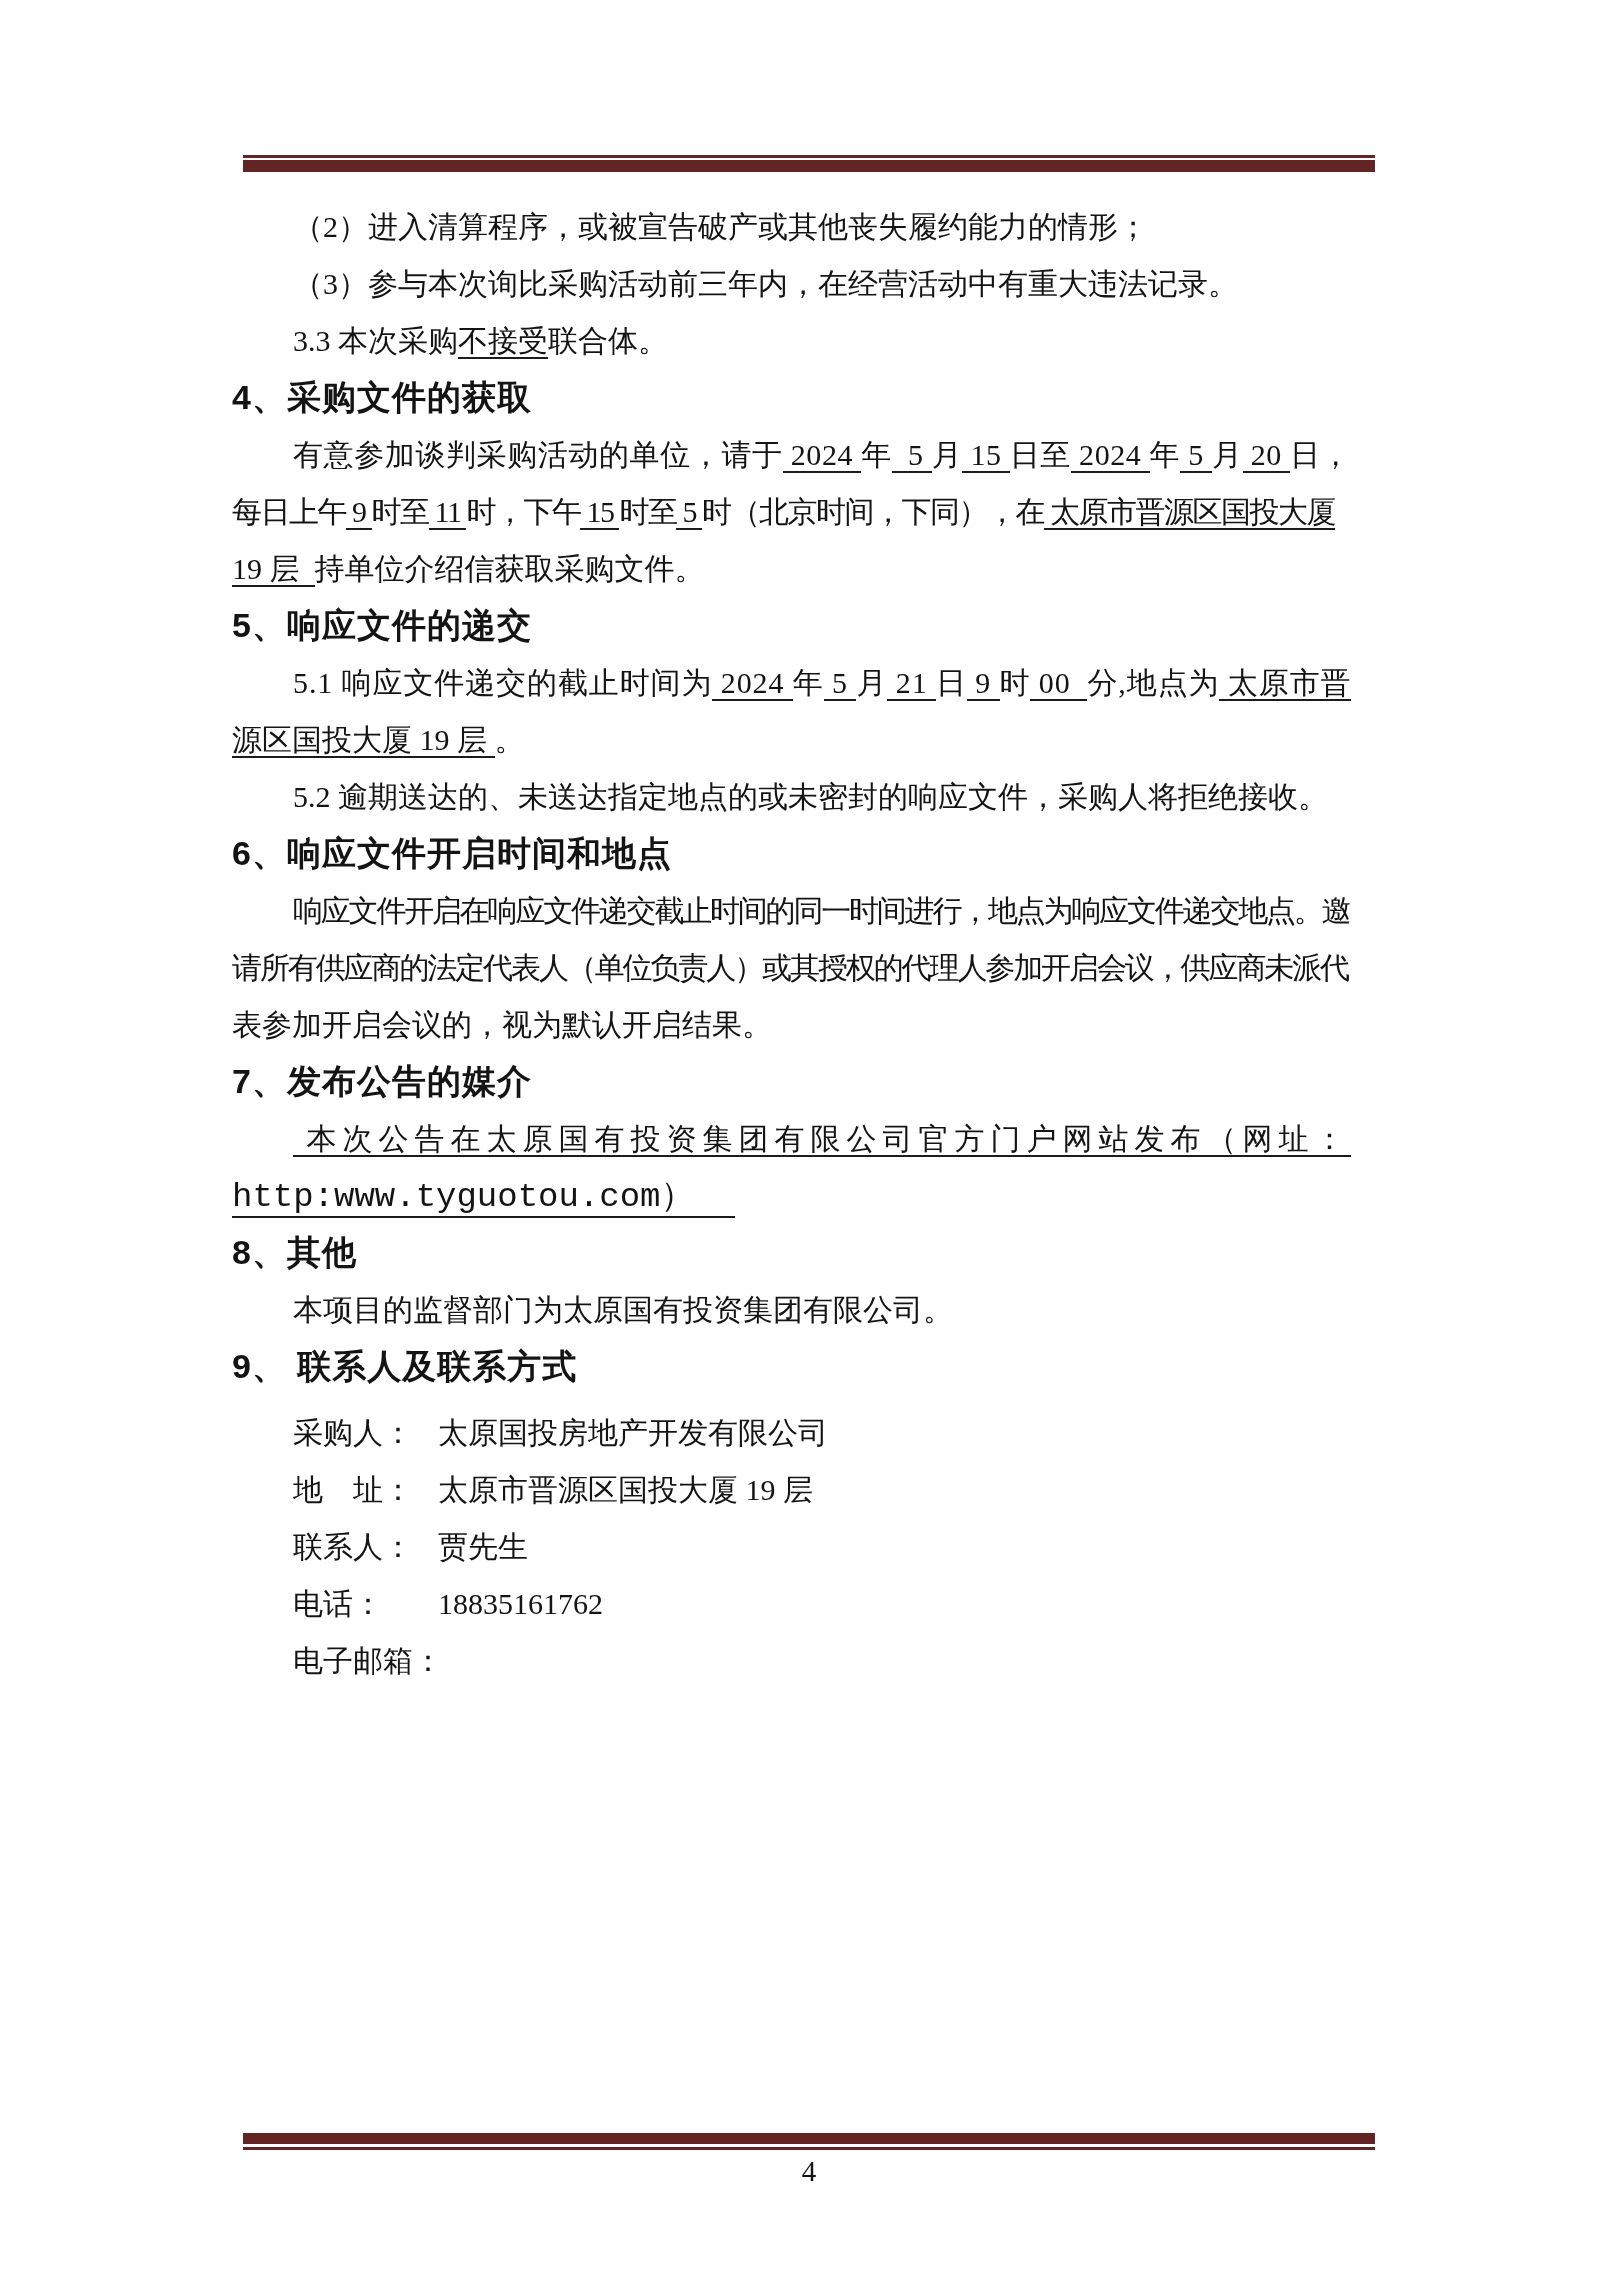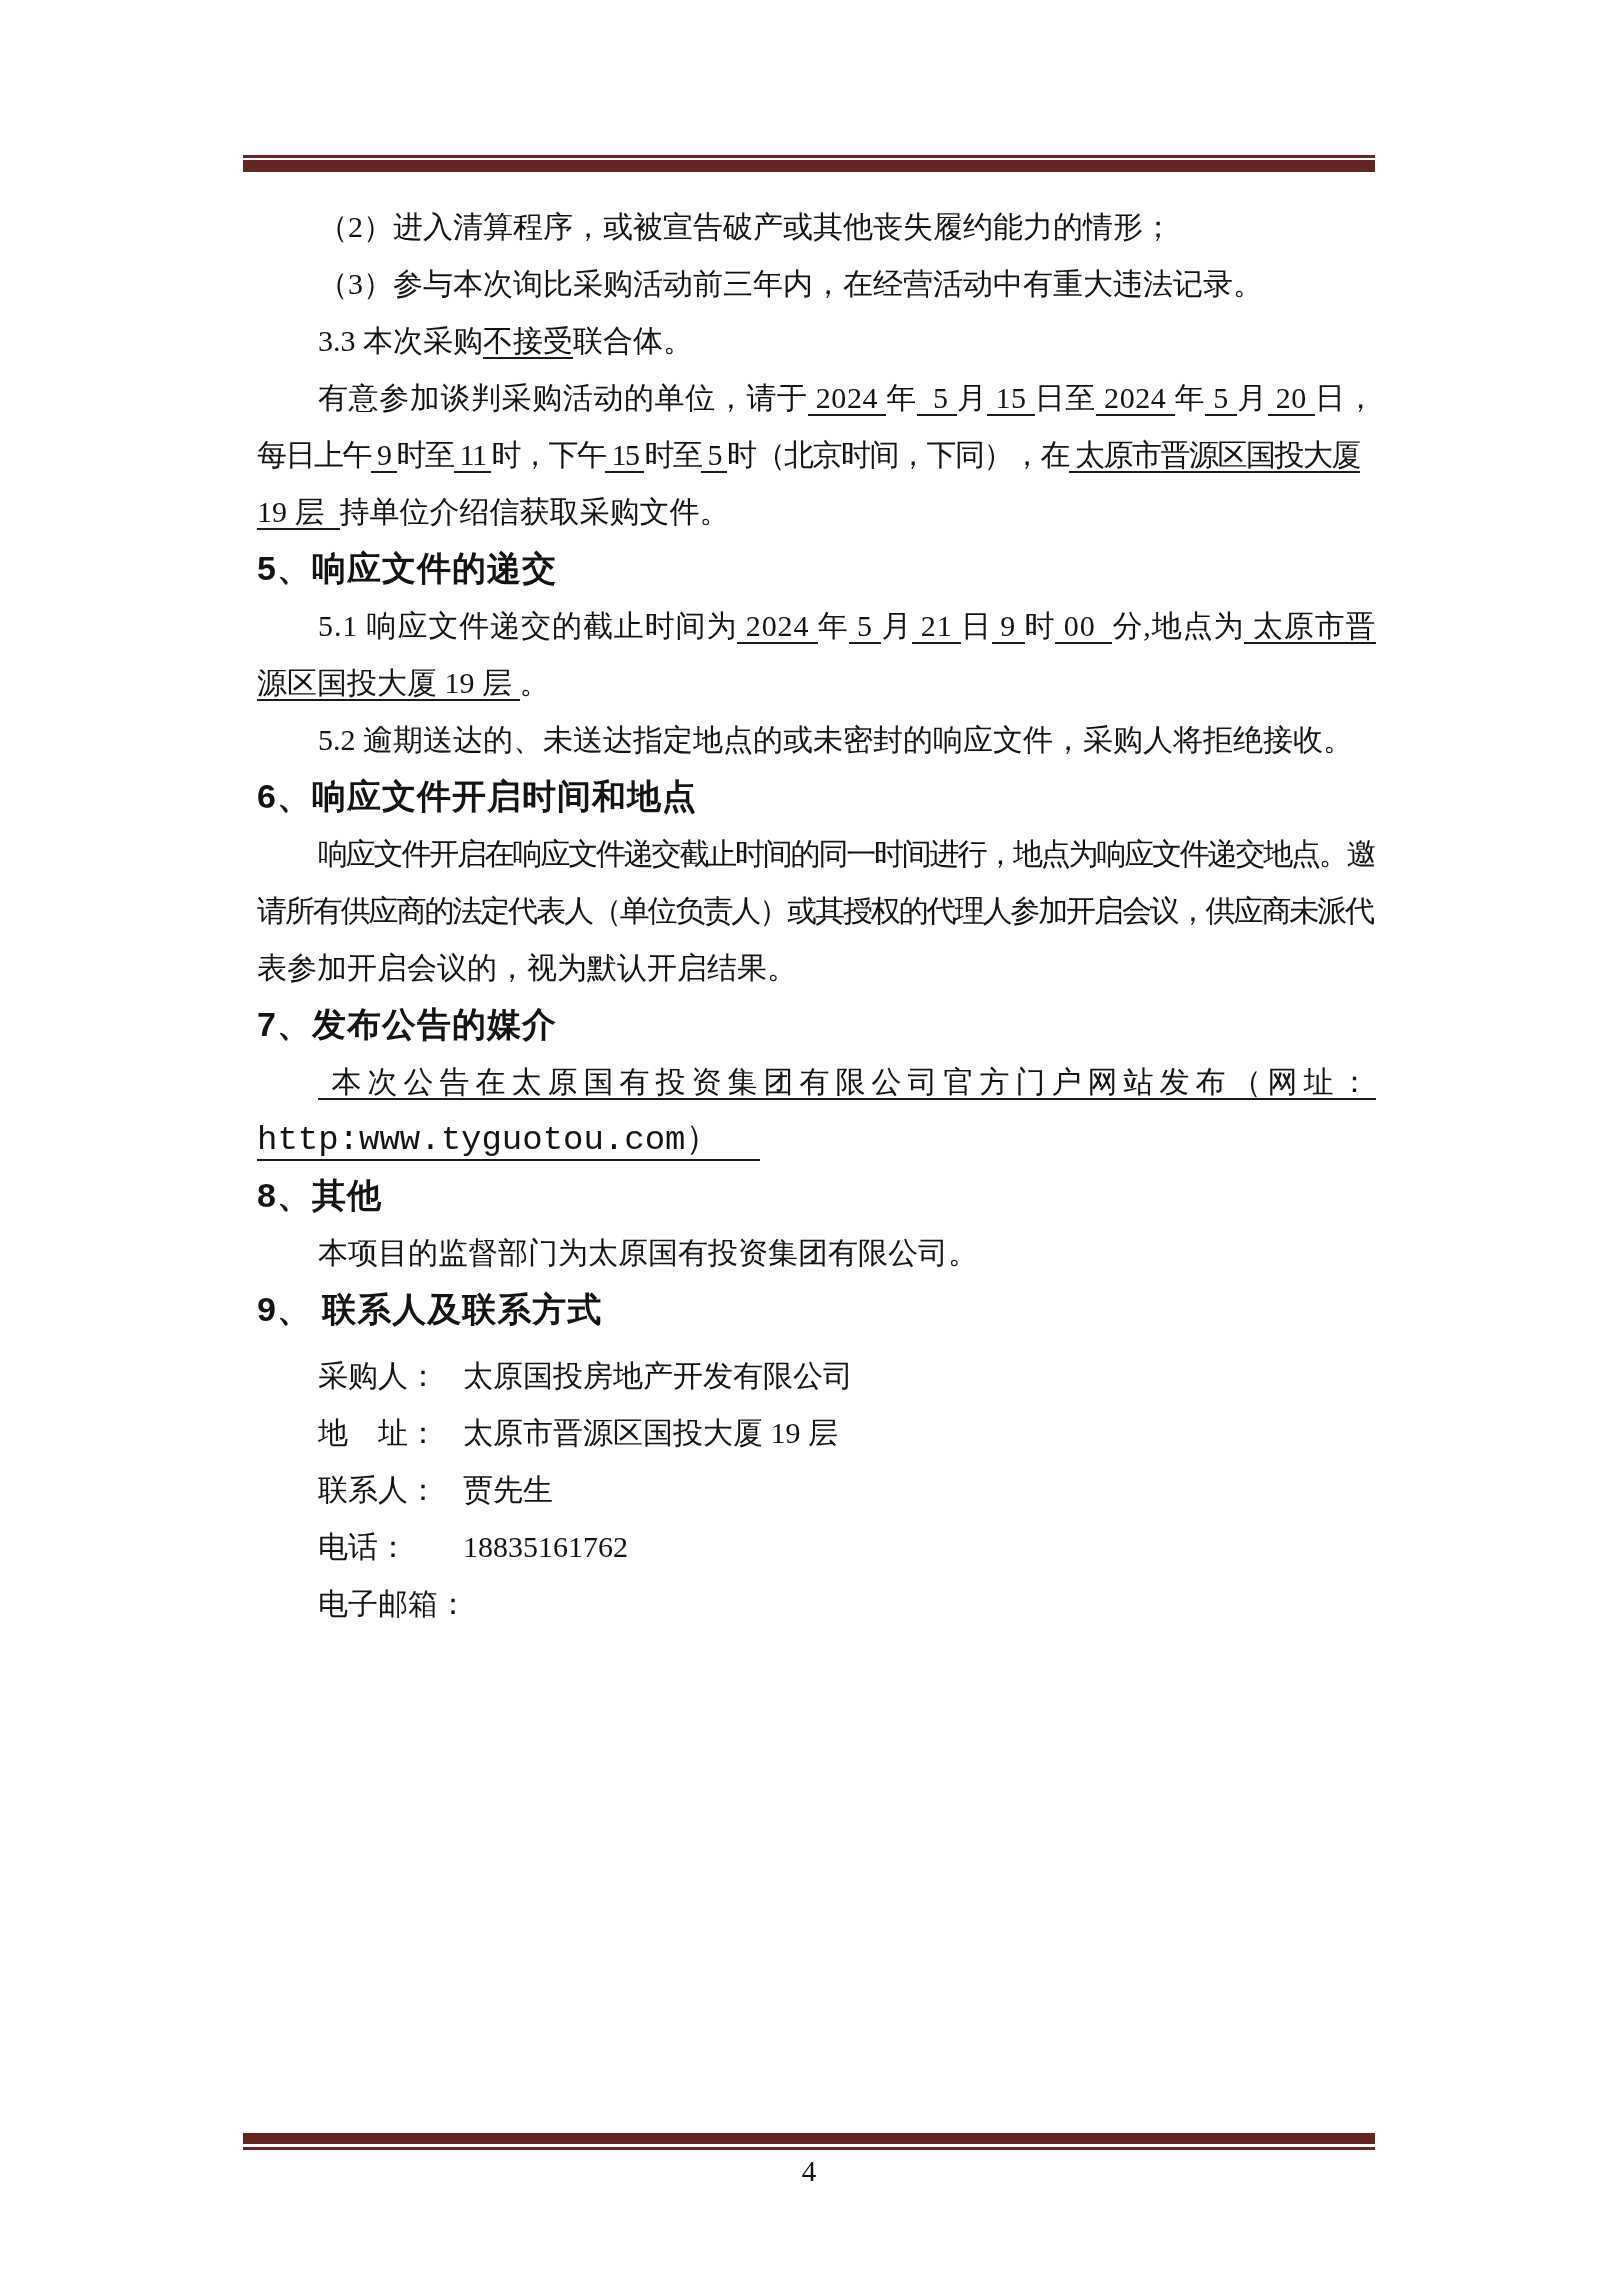--- a/index.html
+++ b/index.html
@@ -7,21 +7,21 @@
     width:1621px; height:2293px; position:relative; overflow:hidden;
     font-family:"Liberation Serif","DejaVu Serif",serif;
     color:#141414;
   }
   .rule { position:absolute; left:243px; width:1132px; background:var(--accent,#632523); }
   #rule-top-thin   { top:155px; height:2.9px; }
   #rule-top-thick  { top:160px; height:11.8px; }
   #rule-bottom-thick { top:2133px; height:10.8px; }
   #rule-bottom-thin  { top:2147px; height:2.9px; }
 
-  .content { position:absolute; left:257px; top:198px; width:1132px; }
+  .content { position:absolute; left:232px; top:198px; width:1132px; }
   .line {
     white-space:pre;
     font-size:30px;
     line-height:57px;
     height:57px;
   }
   .i2 { padding-left:61px; }
   .h {
     font-family:"Liberation Sans","DejaVu Sans",sans-serif;
     font-weight:700;
@@ -42,20 +42,21 @@
 </head>
 <body style="--accent: #632523;">
 
 <div class="rule" id="rule-top-thin"></div>
 <div class="rule" id="rule-top-thick"></div>
 
 <div class="content">
     <div class="line p i2" style=""><span>（2）进入清算程序，或被宣告破产或其他丧失履约能力的情形；</span></div>
     <div class="line p i2" style=""><span>（3）参与本次询比采购活动前三年内，在经营活动中有重大违法记录。</span></div>
     <div class="line p i2" style=""><span>3.3 本次采购</span><span class="u">不接受</span><span>联合体。</span></div>
+    <div class="line h" style=""><span>4、采购文件的获取</span></div>
     <div class="line p i2" style="letter-spacing: 0.6px;"><span>有意参加谈判采购活动的单位，请于</span><span class="u"> 2024 </span><span>年</span><span class="u">  5 </span><span>月</span><span class="u"> 15 </span><span>日至</span><span class="u"> 2024 </span><span>年</span><span class="u"> 5 </span><span>月</span><span class="u"> 20 </span><span>日，</span></div>
     <div class="line p" style="letter-spacing: -1.5px;"><span>每日上午</span><span class="u"> 9 </span><span>时至</span><span class="u"> 11 </span><span>时，下午</span><span class="u"> 15 </span><span>时至</span><span class="u"> 5 </span><span>时（北京时间，下同），在</span><span class="u"> 太原市晋源区国投大厦</span></div>
     <div class="line p" style=""><span class="u">19 层  </span><span>持单位介绍信获取采购文件。</span></div>
     <div class="line h" style=""><span>5、响应文件的递交</span></div>
     <div class="line p i2" style="letter-spacing: 0.9px;"><span>5.1 响应文件递交的截止时间为</span><span class="u"> 2024 </span><span>年</span><span class="u"> 5 </span><span>月</span><span class="u"> 21 </span><span>日</span><span class="u"> 9 </span><span>时</span><span class="u"> 00  </span><span>分,地点为</span><span class="u"> 太原市晋</span></div>
     <div class="line p" style=""><span class="u">源区国投大厦 19 层 </span><span>。</span></div>
     <div class="line p i2" style=""><span>5.2 逾期送达的、未送达指定地点的或未密封的响应文件，采购人将拒绝接收。</span></div>
     <div class="line h" style=""><span>6、响应文件开启时间和地点</span></div>
     <div class="line p i2" style="letter-spacing: -2.2px;"><span>响应文件开启在响应文件递交截止时间的同一时间进行，地点为响应文件递交地点。邀</span></div>
     <div class="line p" style="letter-spacing: -2.1px;"><span>请所有供应商的法定代表人（单位负责人）或其授权的代理人参加开启会议，供应商未派代</span></div>

